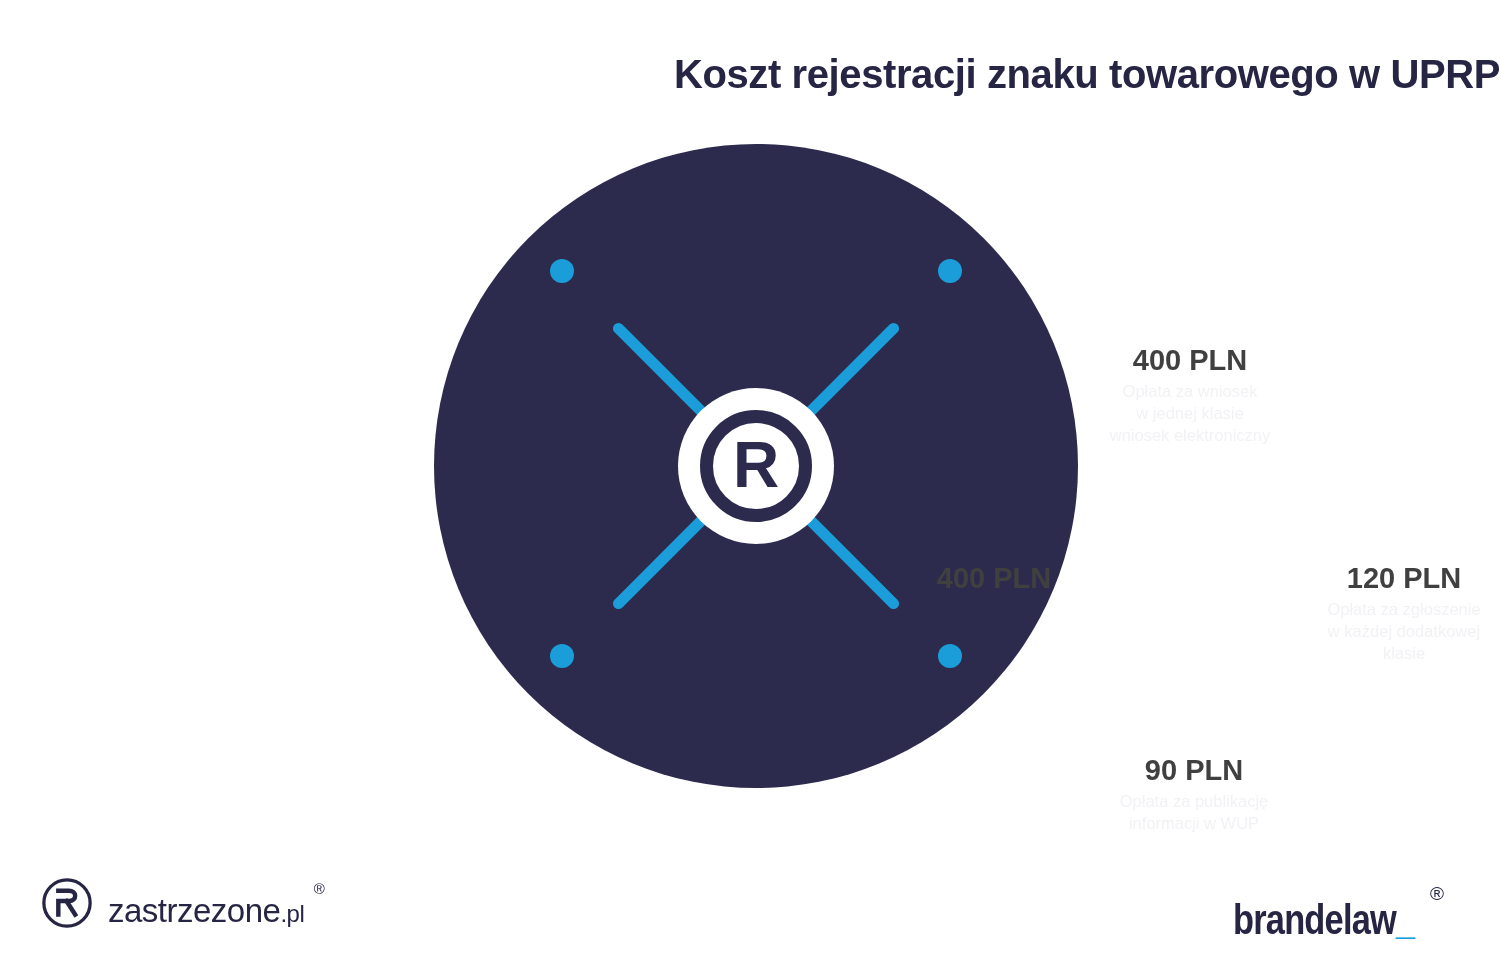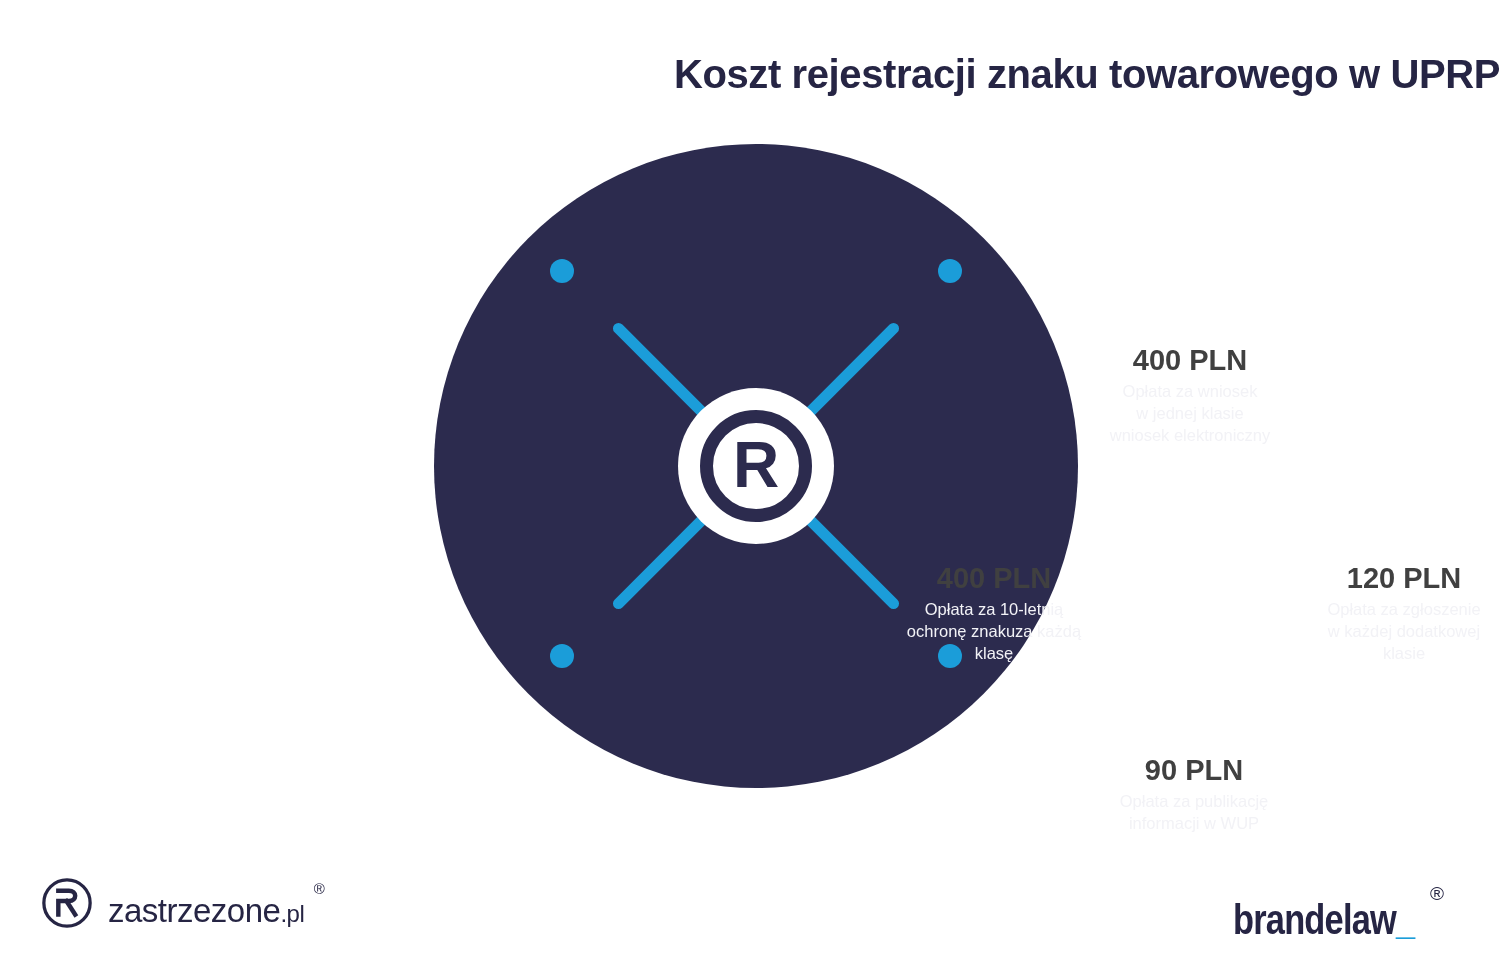--- a/index.html
+++ b/index.html
@@ -222,25 +222,20 @@
     <div class="amount">400 PLN</div>
     <div class="desc">
       <div>Opłata za wniosek</div>
       <div>w jednej klasie</div>
       <div>wniosek elektroniczny</div>
     </div>
   </div>
 
   <div class="item item-left">
     <div class="amount">400 PLN</div>
-    <div class="desc">
-      <div>Opłata za 10-letnią</div>
-      <div>ochronę znakuza każdą</div>
-      <div>klasę</div>
-    </div>
   </div>
 
   <div class="item item-right">
     <div class="amount">120 PLN</div>
     <div class="desc">
       <div>Opłata za zgłoszenie</div>
       <div>w każdej dodatkowej</div>
       <div>klasie</div>
     </div>
   </div>

